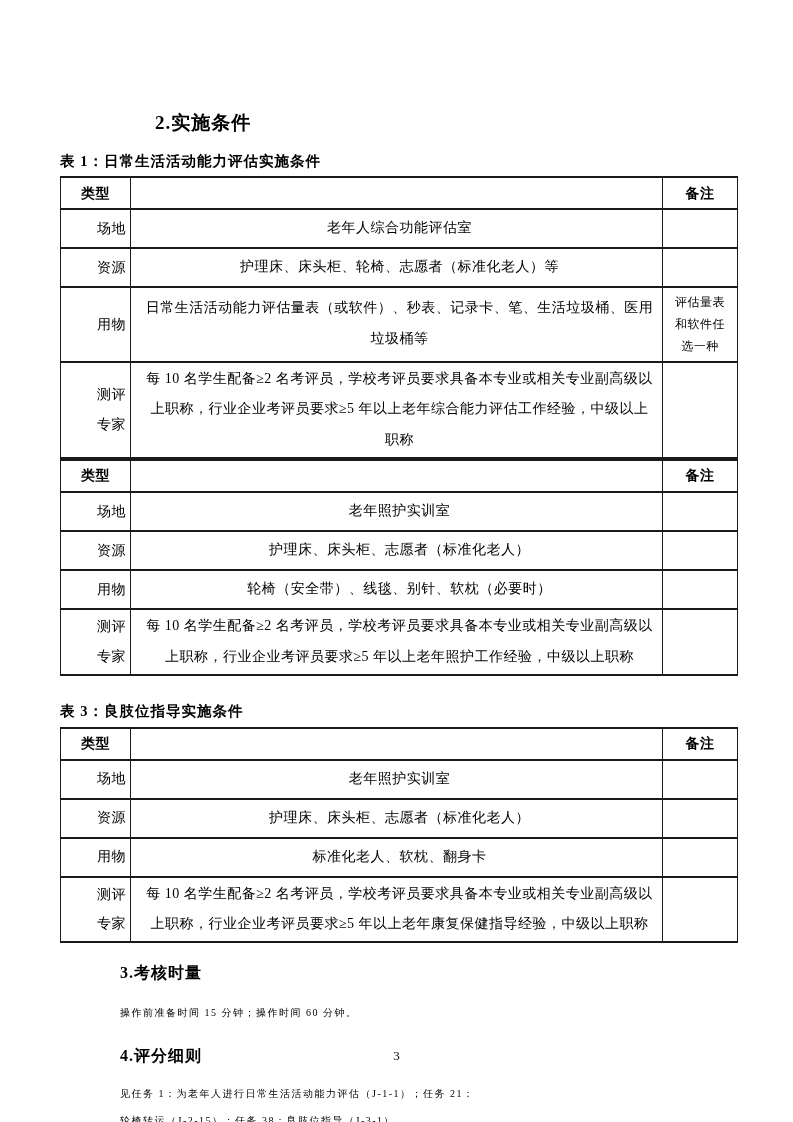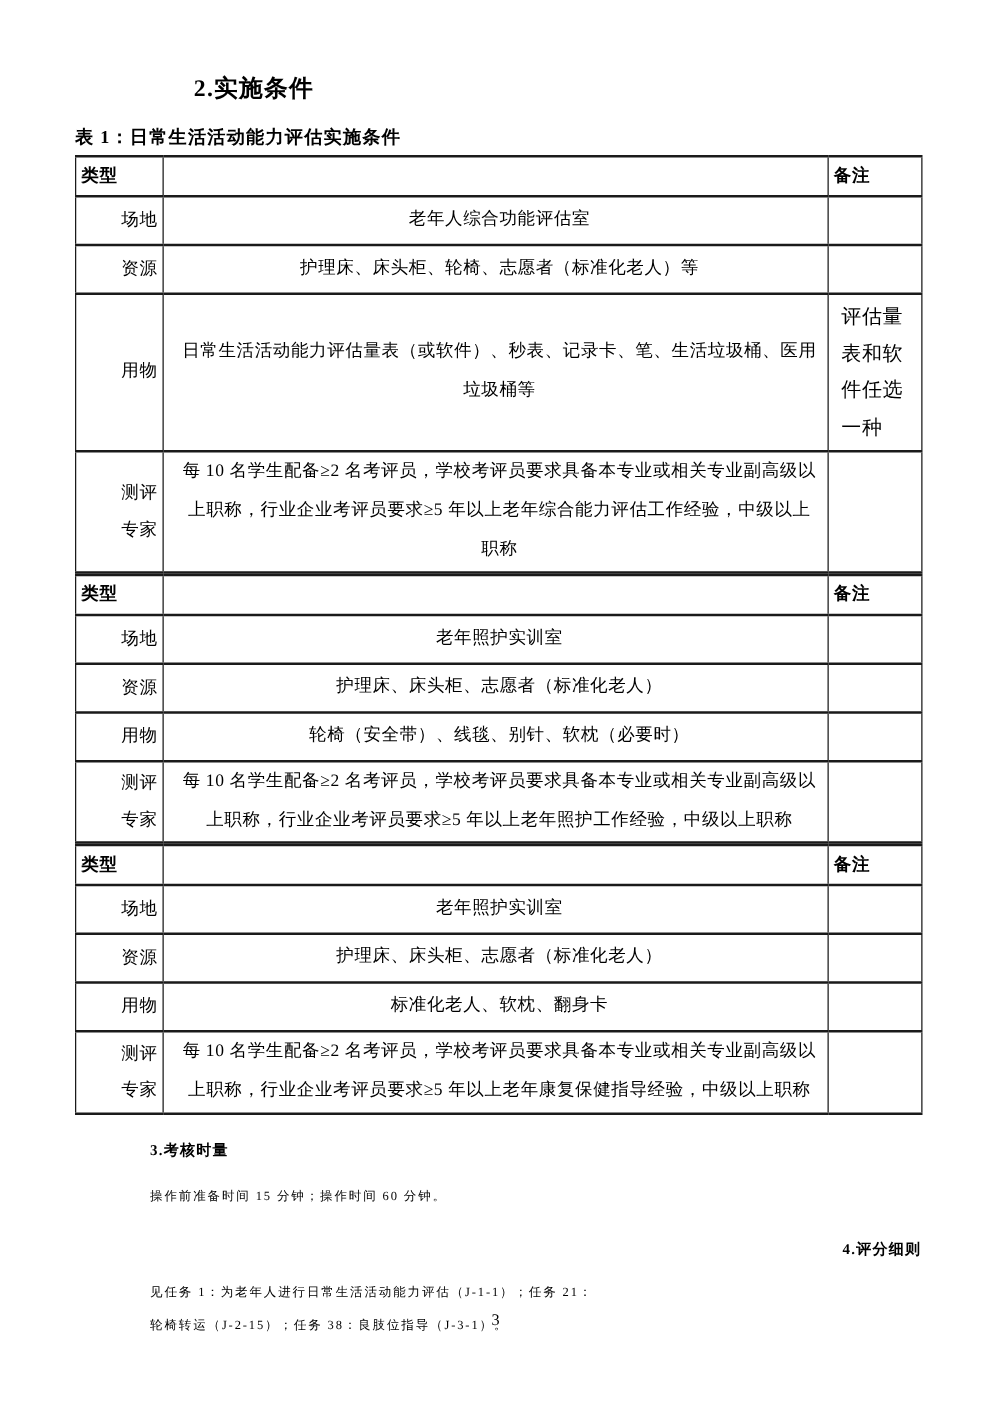--- a/index.html
+++ b/index.html
@@ -9,31 +9,31 @@
     font-family: "Liberation Serif", "DejaVu Serif", serif;
     color: #000000;
   }
   .page {
     position: relative;
     width: 793px;
     height: 1122px;
     margin: 0 auto;
     background: #ffffff;
     box-sizing: border-box;
-    padding: 58px 56px 0 60px;
+    padding: 110px 56px 0 60px;
     overflow: hidden;
   }
   .section-heading {
     font-size: 19px;
     font-weight: 700;
     margin: 0;
     letter-spacing: 1px;
   }
   #heading-2 { margin-left: 95px; }
-  #heading-3, #heading-4 { margin-left: 60px; font-size: 12px; }
+  #heading-3, #heading-4 { margin-left: 60px; font-size: 16px; }
   .table-caption {
     font-size: 14.5px;
     font-weight: 700;
     letter-spacing: 1px;
     margin: 0;
   }
   #caption-1 { margin-top: 16px; margin-bottom: 5px; }
   #caption-2 { margin-top: 5px;  margin-bottom: 5px; }
   #caption-3 { margin-top: 26px; margin-bottom: 6px; }
 
@@ -49,52 +49,53 @@
   table.doc-table td {
     border-left: 1px solid #1a1a1a;
     border-right: 1px solid #1a1a1a;
     border-top: 2px solid #1a1a1a;
     border-bottom: 2px solid #1a1a1a;
     vertical-align: middle;
     letter-spacing: 0.5px;
   }
   table.doc-table td.th {
     font-weight: 700;
+    text-align: center;
     height: 26px;
     line-height: 1.5;
     padding: 2px 4px;
   }
   table.doc-table td.label-cell {
     text-align: right;
     white-space: pre-line;
     line-height: 2.1;
     padding: 2px 4px;
   }
   table.doc-table td.content-cell {
     text-align: center;
     padding: 1px 8px 1px 14px;
     line-height: 2.2;
   }
   table.doc-table td.note-cell {
-    text-align: left;
-    font-size: 16px;
+    text-align: center;
+    font-size: 12px;
     line-height: 1.85;
     padding: 3px 10px;
   }
   table.doc-table tr.simple-row td { height: 31px; }
 
   .body-paragraph {
     font-size: 10px;
     letter-spacing: 1.5px;
     margin: 0 0 0 60px;
     line-height: 1.4;
   }
   #body-3 { margin-top: 22px; }
   #heading-3 { margin-top: 20px; }
-  #heading-4 { margin-top: 26px; text-align: right; }
+  #heading-4 { margin-top: 26px; }
   #body-4 {
     margin-top: 14px;
     white-space: pre-line;
     line-height: 2.65;
   }
   .page-number {
     position: absolute;
     bottom: 58px;
     left: 0;
     width: 100%;
@@ -175,20 +176,21 @@
       </tr>
       <tr>
         <td class="label-cell">测评
 专家</td>
         <td class="content-cell">每 10 名学生配备≥2 名考评员，学校考评员要求具备本专业或相关专业副高级以上职称，行业企业考评员要求≥5 年以上老年照护工作经验，中级以上职称</td>
         <td class="note-cell"></td>
       </tr>
     </tbody>
   </table>
 
+  <p class="table-caption" id="caption-3">表 3：良肢位指导实施条件</p>
   <table class="doc-table">
     <colgroup>
         <col class="c1">
         <col class="c2">
         <col class="c3">
       </colgroup>
     <tbody>
       <tr>
         <td class="th">类型</td>
         <td class="th"></td>

